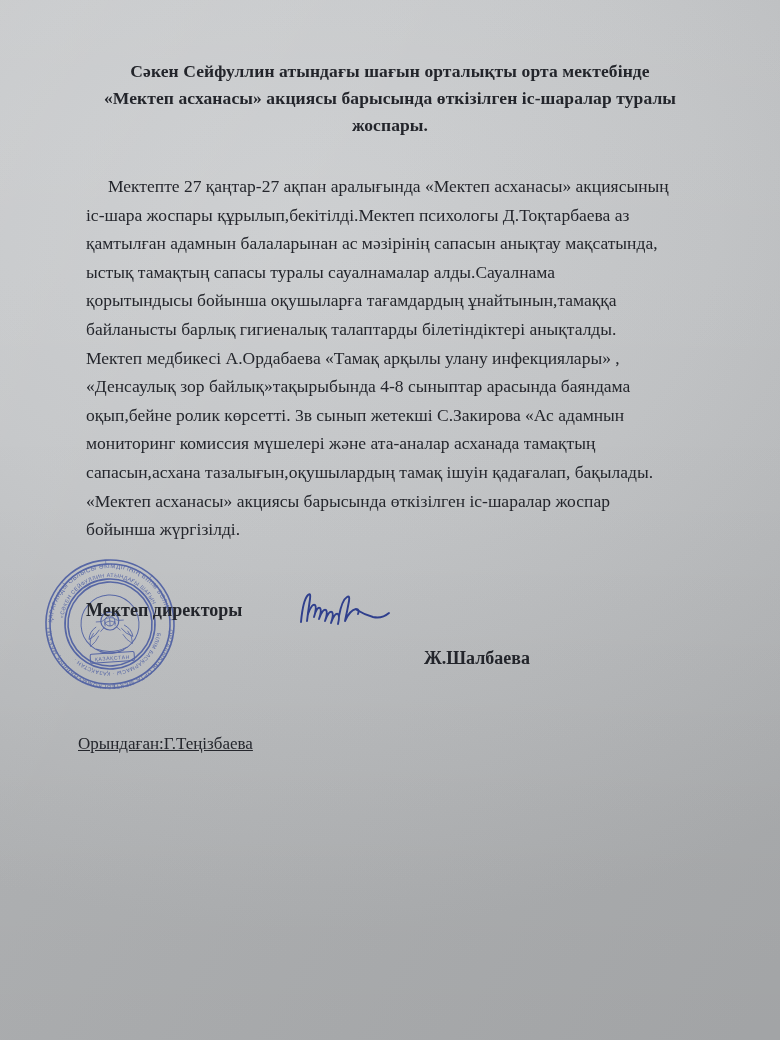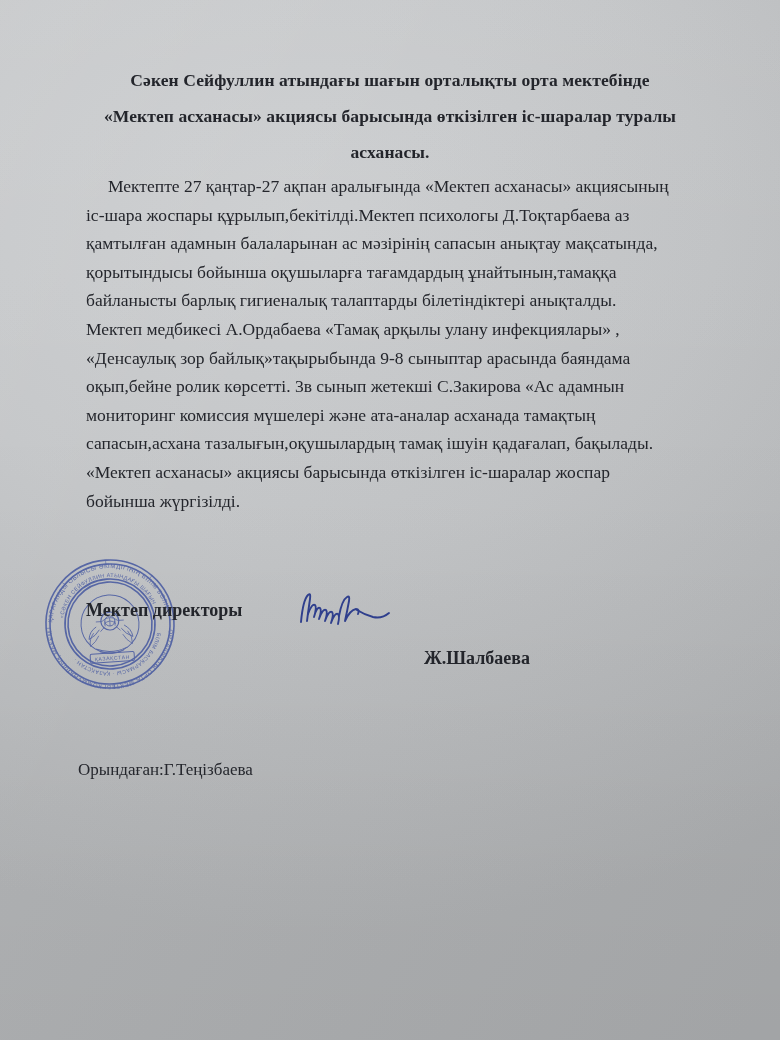--- a/index.html
+++ b/index.html
@@ -47,21 +47,21 @@
     left: 62px;
     top: 58px;
     width: 656px;
     text-align: center;
     font-weight: bold;
     font-size: 17.5px;
     line-height: 27px;
     color: #23252b;
     letter-spacing: 0.1px;
   }
-  .title-line { display: block; white-space: nowrap; margin-top: 9px; }
+  .title-line { display: block; white-space: nowrap; }
 
   
   .body-block {
     position: absolute;
     left: 86px;
     top: 172px;
     width: 670px;
     font-size: 17.5px;
     line-height: 28.6px;
     color: #24262c;
@@ -117,46 +117,48 @@
     height: 144px;
     opacity: 0.82;
     transform: rotate(-4deg);
   }
   .stamp svg { display: block; width: 148px; height: 144px; }
 
   
   .footer-line {
     position: absolute;
     left: 78px;
-    top: 760px;
+    top: 734px;
     font-size: 17px;
     color: #25272d;
     white-space: nowrap;
+    text-decoration: underline;
   }
 </style>
 </head>
 <body>
 
 <div class="page">
   <div class="sheet">
 
     <div class="title-block">
       <span class="title-line">Сәкен Сейфуллин атындағы шағын орталықты орта мектебінде</span>
       <span class="title-line">«Мектеп асханасы» акциясы  барысында өткізілген іс-шаралар туралы</span>
-      <span class="title-line">асханасы.</span>
+      <span class="title-line">жоспары.</span>
     </div>
 
     <div class="body-block">
       <span class="body-line indent">Мектепте 27 қаңтар-27 ақпан аралығында  «Мектеп асханасы» акциясының</span>
       <span class="body-line">іс-шара жоспары құрылып,бекітілді.Мектеп психологы Д.Тоқтарбаева аз</span>
       <span class="body-line">қамтылған адамнын балаларынан  ас мәзірінің сапасын  анықтау мақсатында,</span>
+      <span class="body-line">ыстық тамақтың сапасы  туралы сауалнамалар алды.Сауалнама</span>
       <span class="body-line">қорытындысы бойынша оқушыларға тағамдардың ұнайтынын,тамаққа</span>
       <span class="body-line">байланысты барлық гигиеналық талаптарды білетіндіктері анықталды.</span>
       <span class="body-line">Мектеп медбикесі А.Ордабаева «Тамақ арқылы улану инфекциялары» ,</span>
-      <span class="body-line">«Денсаулық зор байлық»тақырыбында   9-8 сыныптар арасында баяндама</span>
+      <span class="body-line">«Денсаулық зор байлық»тақырыбында   4-8 сыныптар арасында баяндама</span>
       <span class="body-line">оқып,бейне ролик көрсетті. 3в сынып жетекші С.Закирова «Ас адамнын</span>
       <span class="body-line">мониторинг комиссия мүшелері және ата-аналар асханада тамақтың</span>
       <span class="body-line">сапасын,асхана тазалығын,оқушылардың тамақ ішуін қадағалап,  бақылады.</span>
       <span class="body-line">«Мектеп асханасы» акциясы барысында өткізілген іс-шаралар жоспар</span>
       <span class="body-line">бойынша жүргізілді.</span>
     </div>
 
     <div class="stamp">
       <svg viewBox="0 0 148 144" xmlns="http://www.w3.org/2000/svg">
         <defs>

